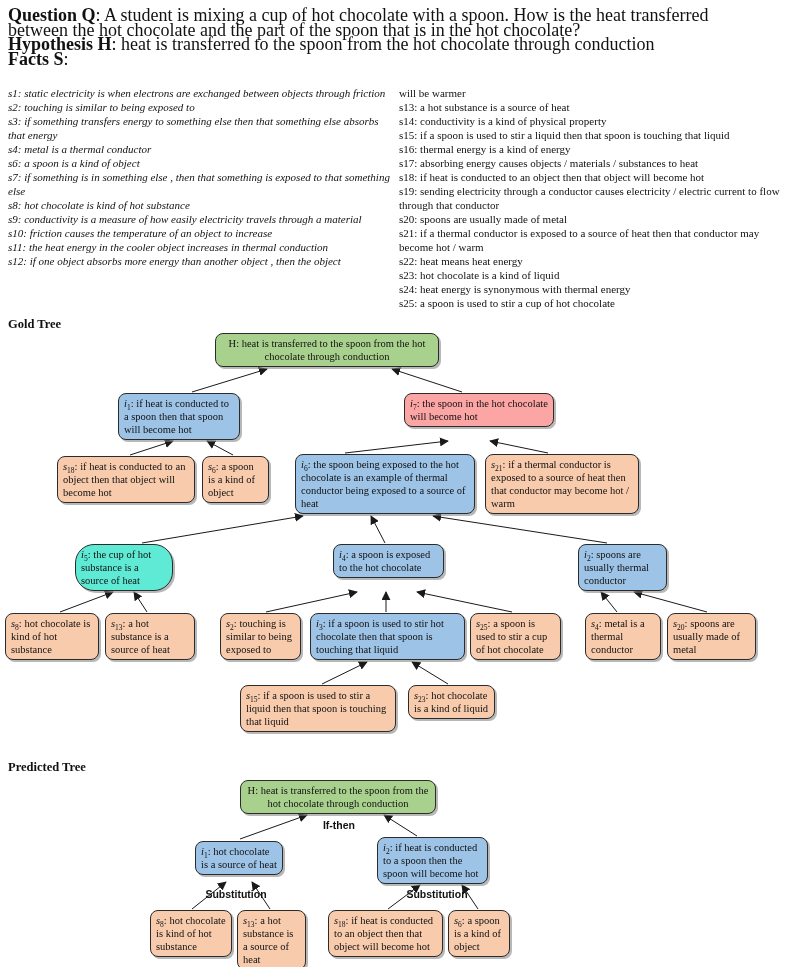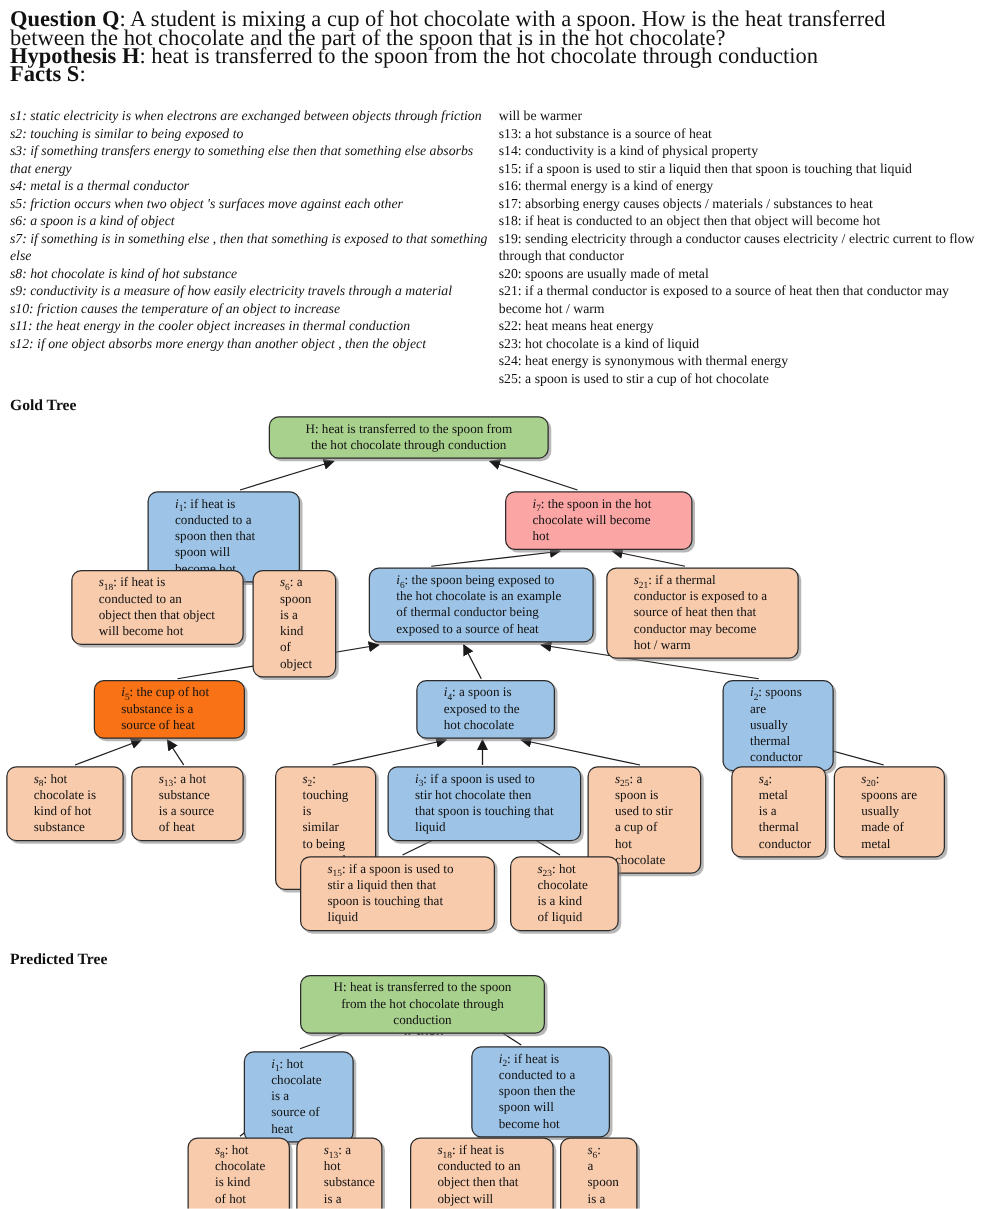--- a/index.html
+++ b/index.html
@@ -17,21 +17,21 @@
   .fact-line{white-space:normal;}
   
   .tree-title{position:absolute;left:8px;font-weight:bold;font-size:12.5px;}
   #gold-title{top:317px;}
   #pred-title{top:760px;}
   .tree{position:absolute;left:0;width:789px;}
   #gold-tree{top:332px;height:424px;}
   #pred-tree{top:776px;height:191px;}
   .tree svg{position:absolute;left:0;top:0;pointer-events:none;}
   .node{position:absolute;box-sizing:border-box;border:1px solid #2b2b2b;border-radius:8px;
-        padding:3px 21px;font-size:10.5px;line-height:13px;
+        padding:3px 5px;font-size:10.5px;line-height:13px;
         box-shadow:2px 2px 0 rgba(125,125,125,0.55);}
   .node .txt{display:inline;}
   .node .nid i{font-style:italic;}
   .node sub{font-size:7.5px;line-height:0;}
   .node.hyp{text-align:center;}
   .node.hyp .nid i{font-style:normal;}
   .edge-label{position:absolute;font-family:"Liberation Sans",sans-serif;font-weight:bold;
               font-size:10.5px;text-align:center;}
 </style>
 </head>
@@ -44,21 +44,20 @@
     <p><b>Hypothesis H</b><span>: heat is transferred to the spoon from the hot chocolate through conduction</span></p>
     <p><b>Facts S</b><span>:</span></p>
   </div>
 
   <div class="facts">
     <div class="col left">
         <div class="fact-line">s1: static electricity is when electrons are exchanged between objects through friction</div>
         <div class="fact-line">s2: touching is similar to being exposed to</div>
         <div class="fact-line">s3: if something transfers energy to something else then that something else absorbs that energy</div>
         <div class="fact-line">s4: metal is a thermal conductor</div>
-        <div class="fact-line">s5: friction occurs when two object 's surfaces move against each other</div>
         <div class="fact-line">s6: a spoon is a kind of object</div>
         <div class="fact-line">s7: if something is in something else , then that something is exposed to that something else</div>
         <div class="fact-line">s8: hot chocolate is kind of hot substance</div>
         <div class="fact-line">s9: conductivity is a measure of how easily electricity travels through a material</div>
         <div class="fact-line">s10: friction causes the temperature of an object to increase</div>
         <div class="fact-line">s11: the heat energy in the cooler object increases in thermal conduction</div>
         <div class="fact-line">s12: if one object absorbs more energy than another object , then the object</div>
       </div>
     <div class="col right">
         <div class="fact-line">will be warmer</div>
@@ -108,21 +107,21 @@
       </g>
     </svg>
 
     <div class="node hyp" style="left: 215px; top: 1px; width: 224px; background: rgb(169, 209, 142);"><span class="nid"><i>H</i><sub></sub></span><span class="txt">: heat is transferred to the spoon from the hot chocolate through conduction</span></div>
     <div class="node int" style="left: 118px; top: 61px; width: 122px; background: rgb(157, 195, 230);"><span class="nid"><i>i</i><sub>1</sub></span><span class="txt">: if heat is conducted to a spoon then that spoon will become hot</span></div>
     <div class="node int" style="left: 404px; top: 61px; width: 150px; background: #fca5a5;"><span class="nid"><i>i</i><sub>7</sub></span><span class="txt">: the spoon in the hot chocolate will become hot</span></div>
     <div class="node fact" style="left: 57px; top: 124px; width: 138px; background: rgb(248, 203, 173);"><span class="nid"><i>s</i><sub>18</sub></span><span class="txt">: if heat is conducted to an object then that object will become hot</span></div>
     <div class="node fact" style="left: 202px; top: 124px; width: 67px; background: rgb(248, 203, 173);"><span class="nid"><i>s</i><sub>6</sub></span><span class="txt">: a spoon is a kind of object</span></div>
     <div class="node int" style="left: 295px; top: 122px; width: 180px; background: rgb(157, 195, 230);"><span class="nid"><i>i</i><sub>6</sub></span><span class="txt">: the spoon being exposed to the hot chocolate is an example of thermal conductor being exposed to a source of heat</span></div>
     <div class="node fact" style="left: 485px; top: 122px; width: 154px; background: rgb(248, 203, 173);"><span class="nid"><i>s</i><sub>21</sub></span><span class="txt">: if a thermal conductor is exposed to a source of heat then that conductor may become hot / warm</span></div>
-    <div class="node int" style="left: 75px; top: 212px; width: 121px; background: #f97316;"><span class="nid"><i>i</i><sub>5</sub></span><span class="txt">: the cup of hot substance is a source of heat</span></div>
+    <div class="node int" style="left: 75px; top: 212px; width: 98px; background: #5eead4; border-radius: 19px;"><span class="nid"><i>i</i><sub>5</sub></span><span class="txt">: the cup of hot substance is a source of heat</span></div>
     <div class="node int" style="left: 333px; top: 212px; width: 111px; background: rgb(157, 195, 230);"><span class="nid"><i>i</i><sub>4</sub></span><span class="txt">: a spoon is exposed to the hot chocolate</span></div>
     <div class="node int" style="left: 578px; top: 212px; width: 89px; background: rgb(157, 195, 230);"><span class="nid"><i>i</i><sub>2</sub></span><span class="txt">: spoons are usually thermal conductor</span></div>
     <div class="node fact" style="left: 5px; top: 281px; width: 94px; background: rgb(248, 203, 173);"><span class="nid"><i>s</i><sub>8</sub></span><span class="txt">: hot chocolate is kind of hot substance</span></div>
     <div class="node fact" style="left: 105px; top: 281px; width: 90px; background: rgb(248, 203, 173);"><span class="nid"><i>s</i><sub>13</sub></span><span class="txt">: a hot substance is a source of heat</span></div>
     <div class="node fact" style="left: 220px; top: 281px; width: 81px; background: rgb(248, 203, 173);"><span class="nid"><i>s</i><sub>2</sub></span><span class="txt">: touching is similar to being exposed to</span></div>
     <div class="node int" style="left: 310px; top: 281px; width: 155px; background: rgb(157, 195, 230);"><span class="nid"><i>i</i><sub>3</sub></span><span class="txt">: if a spoon is used to stir hot chocolate then that spoon is touching that liquid</span></div>
     <div class="node fact" style="left: 470px; top: 281px; width: 91px; background: rgb(248, 203, 173);"><span class="nid"><i>s</i><sub>25</sub></span><span class="txt">: a spoon is used to stir a cup of hot chocolate</span></div>
     <div class="node fact" style="left: 585px; top: 281px; width: 76px; background: rgb(248, 203, 173);"><span class="nid"><i>s</i><sub>4</sub></span><span class="txt">: metal is a thermal conductor</span></div>
     <div class="node fact" style="left: 667px; top: 281px; width: 89px; background: rgb(248, 203, 173);"><span class="nid"><i>s</i><sub>20</sub></span><span class="txt">: spoons are usually made of metal</span></div>
     <div class="node fact" style="left: 240px; top: 353px; width: 156px; background: rgb(248, 203, 173);"><span class="nid"><i>s</i><sub>15</sub></span><span class="txt">: if a spoon is used to stir a liquid then that spoon is touching that liquid</span></div>

